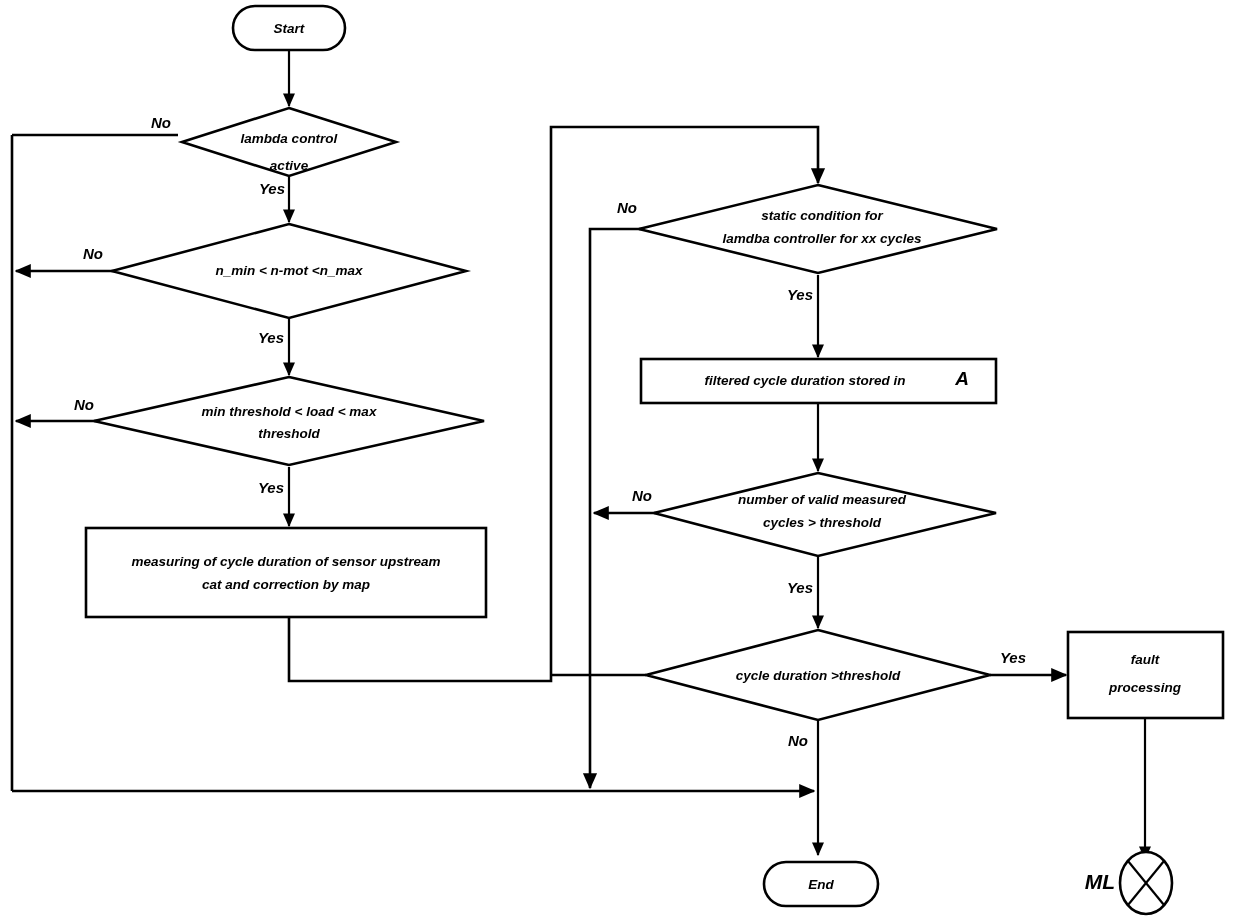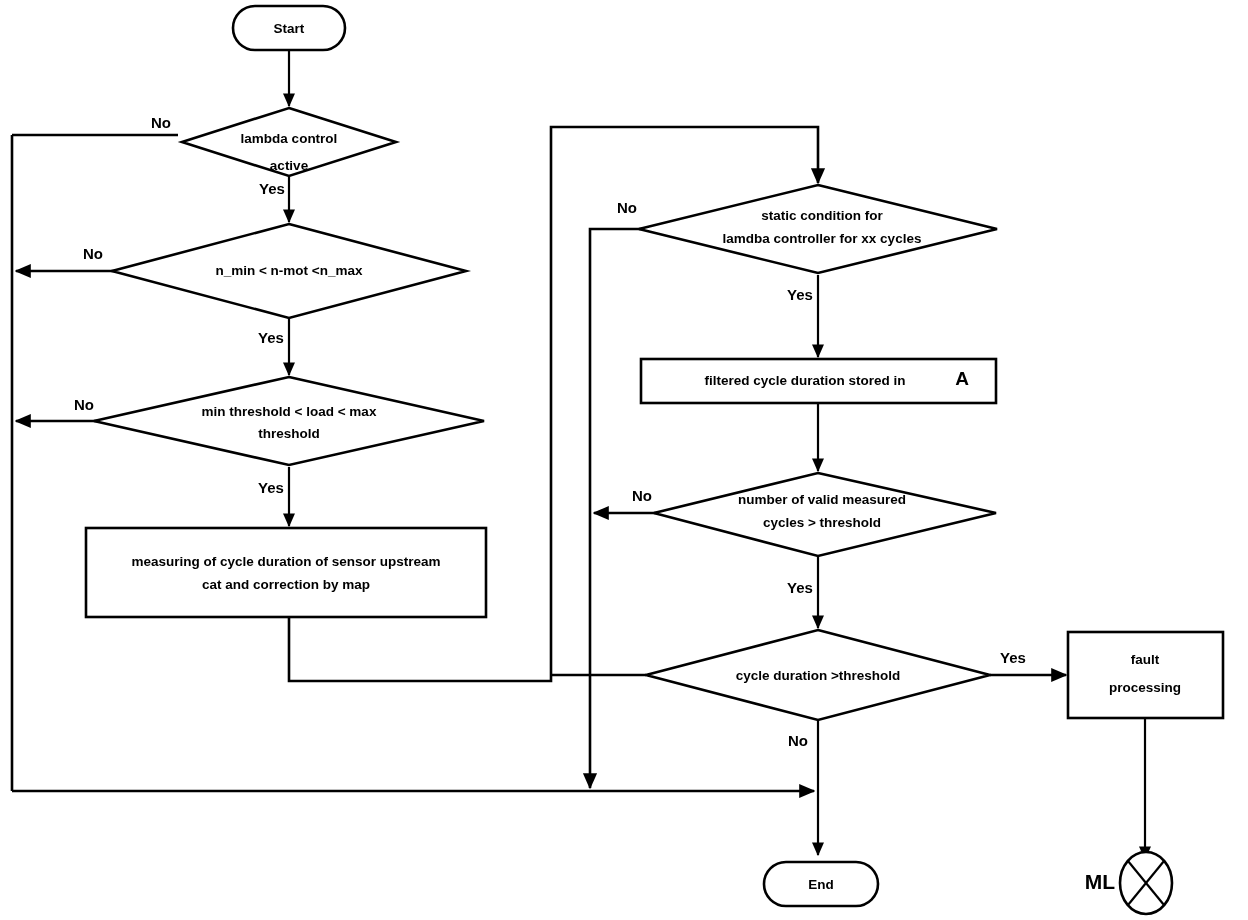--- a/index.html
+++ b/index.html
@@ -10,20 +10,21 @@
   body {
     width: 1248px;
     height: 920px;
     font-family: "Liberation Sans", sans-serif;
     overflow: hidden;
   }
   #flowchart-root {
     position: relative;
     width: 1248px;
     height: 800px;
+    font-style: italic;
   }
   svg#flow-svg {
     display: block;
     width: 1248px;
     height: 920px;
   }
   .shape {
     fill: #ffffff;
     stroke: #000000;
     stroke-width: 2.6;

